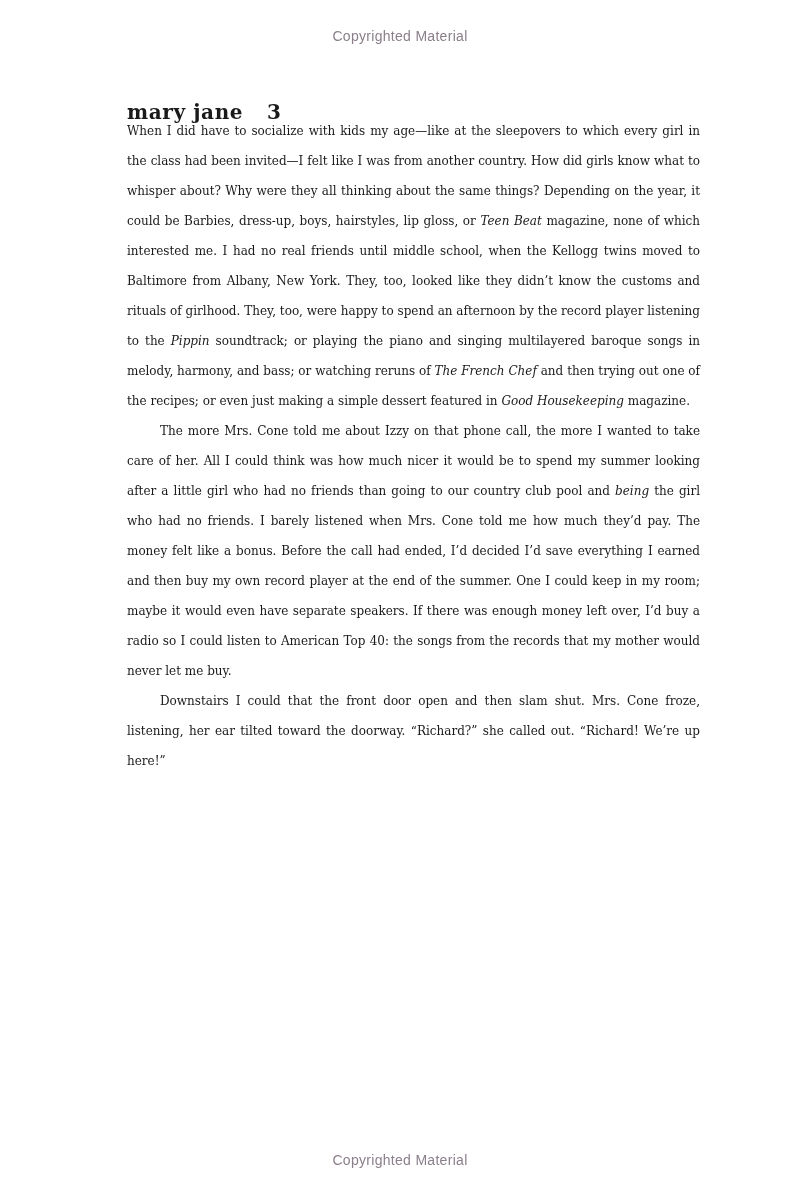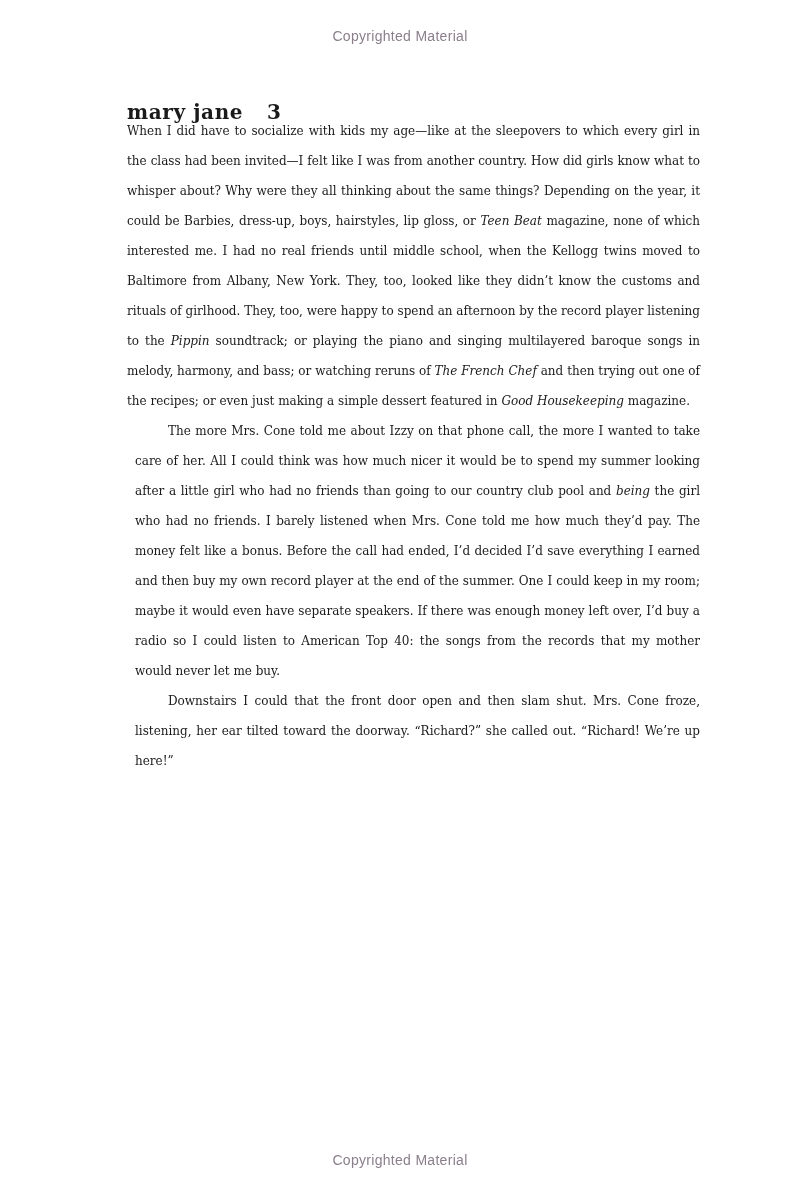--- a/index.html
+++ b/index.html
@@ -55,21 +55,20 @@
     color: var(--text-color);
     text-align: justify;
     hyphens: auto;
     -webkit-hyphens: auto;
   }
   .body-text p.para {
     margin: 0;
   }
   .body-text p.para.indent {
     text-indent: 33px;
-    margin-left: 8px;
   }
   .body-text em {
     font-style: italic;
   }
 </style>
 </head>
 <body>
 
 <div class="notice top">Copyrighted Material</div>
 

